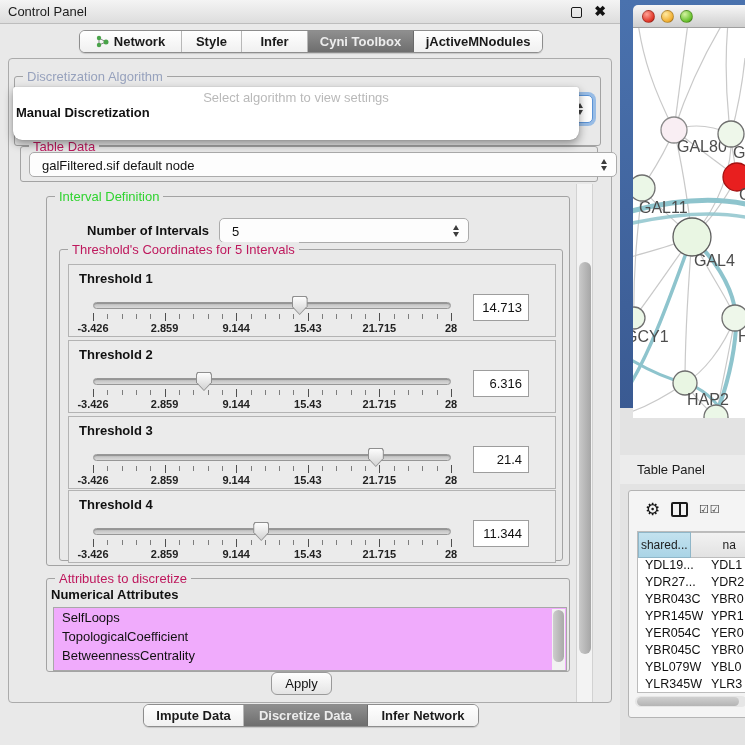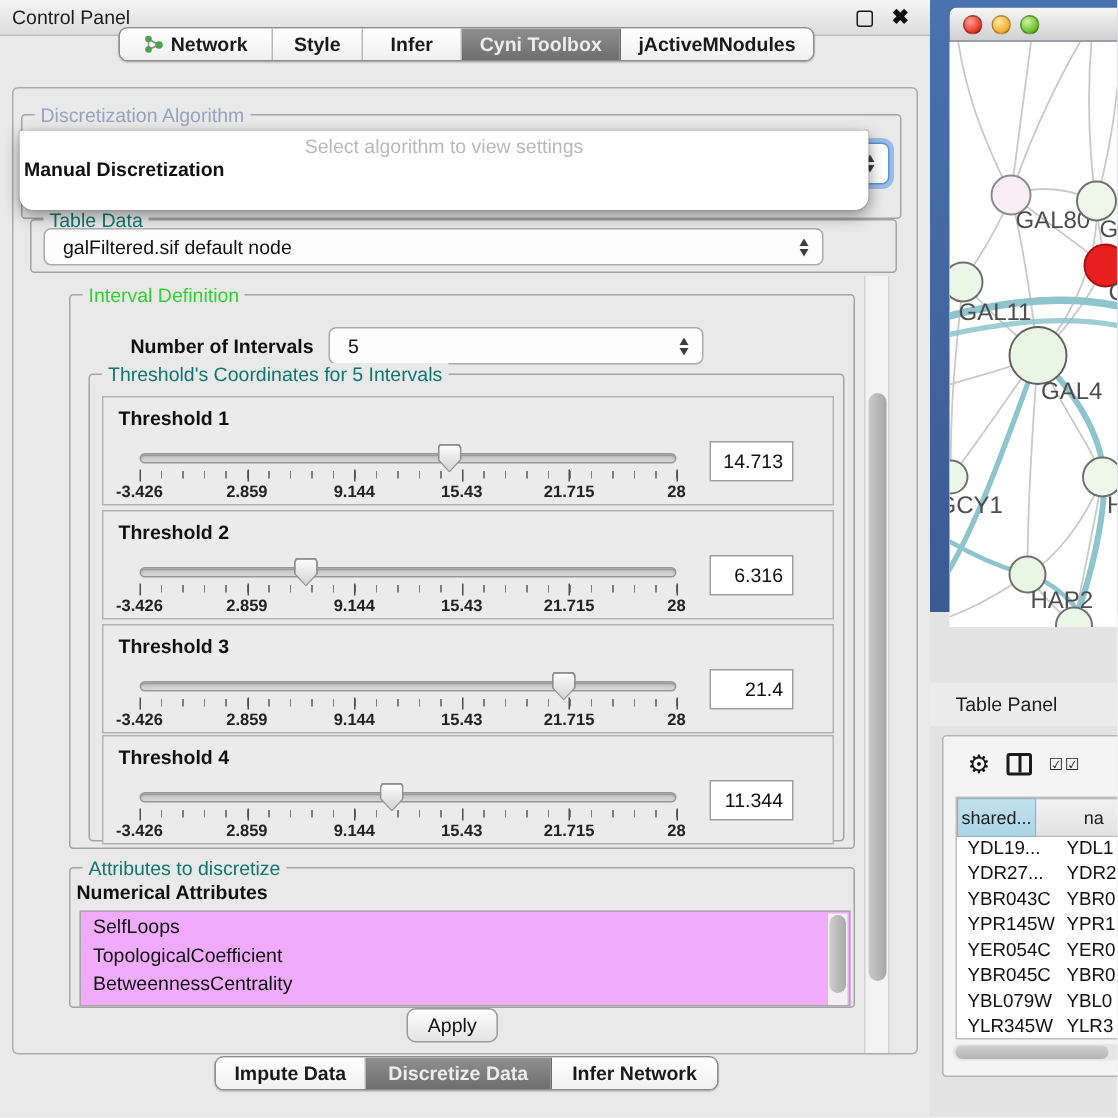--- a/index.html
+++ b/index.html
@@ -21,21 +21,21 @@
   .seg:last-child { border-right:none; }
   .seg.active { background:linear-gradient(#8f8f8f,#6e6e6e); color:#ededed; border-right-color:#6a6a6a; }
   .seg svg { flex:0 0 auto; }
 
   .outer-panel { position:absolute; left:8px; top:58px; width:604px; height:645px; background:#e9e9e9;
     border:1px solid #ababab; border-radius:4px; }
 
   
   .group { position:absolute; border:1px solid #a3a3a3; border-radius:3px; }
   .group > .gtitle { position:absolute; top:-8px; left:8px; background:#e9e9e9; padding:0 4px; font-size:13px; }
-  .gtitle.blue { color:#0f766e; }
+  .gtitle.blue { color:#be185d; }
   .gtitle.green { color:#2fd32f; }
   .gtitle.dim { color:#97a2bd; }
 
   
   .combo { position:absolute; background:#fdfdfd; border:1px solid #ababab; border-radius:5px; font-size:13px; color:#111; }
   .combo .ctext { position:absolute; left:12px; top:50%; transform:translateY(-50%); white-space:nowrap; }
   .updown { position:absolute; right:9px; top:50%; transform:translateY(-50%); display:flex; flex-direction:column; align-items:center; gap:2px; }
   .tri-up { width:0; height:0; border-left:3.5px solid transparent; border-right:3.5px solid transparent; border-bottom:5px solid #3d3d3d; }
   .tri-down { width:0; height:0; border-left:3.5px solid transparent; border-right:3.5px solid transparent; border-top:5px solid #3d3d3d; }
   .focusring { box-shadow:0 0 0 3px rgba(98,158,226,.6); border-color:#5a93d6; }
@@ -113,21 +113,21 @@
 <div id="root">
 
   <div class="left-panel">
 
     <div class="titlebar">
       <span class="title">Control Panel</span>
       <div class="float-ico"></div>
       <div class="close-ico">✖</div>
     </div>
 
-    <div class="segbar" id="top-tabs" style="left:79px; top:18px;">
+    <div class="segbar" id="top-tabs" style="left:79px; top:30px;">
         <div class="seg" style="width: 102px;">
           <svg width="13" height="13" viewBox="0 0 13 13">
             <line x1="3" y1="3" x2="10" y2="7" stroke="#8a8a8a" stroke-width="1"></line>
             <line x1="3" y1="10" x2="10" y2="7" stroke="#8a8a8a" stroke-width="1"></line>
             <line x1="3" y1="3" x2="3" y2="10" stroke="#8a8a8a" stroke-width="1"></line>
             <circle cx="3" cy="3" r="2.2" fill="#49a349"></circle>
             <circle cx="3" cy="10" r="2.2" fill="#49a349"></circle>
             <circle cx="10" cy="7" r="2.5" fill="#49a349"></circle>
           </svg>
           <span>Network</span>
@@ -160,21 +160,21 @@
 
     <div class="popup">
       <div class="hint">Select algorithm to view settings</div>
       <div id="popup-options">
           <div class="popup-option bold">Manual Discretization</div>
         </div>
     </div>
 
     <div class="group" style="left:20px; top:146px; width:578px; height:36px;">
       <span class="gtitle blue">Table Data</span>
-      <div class="combo" style="left:8px; top:5px; width:520px; height:25px;">
+      <div class="combo" style="left:8px; top:5px; width:588px; height:25px;">
         <span class="ctext">galFiltered.sif default node</span>
         <span class="updown">
             <span class="tri-up"></span>
             <span class="tri-down"></span>
           </span>
       </div>
     </div>
 
     <div class="group" style="left:46px; top:196px; width:524px; height:370px;">
       <span class="gtitle green">Interval Definition</span>

